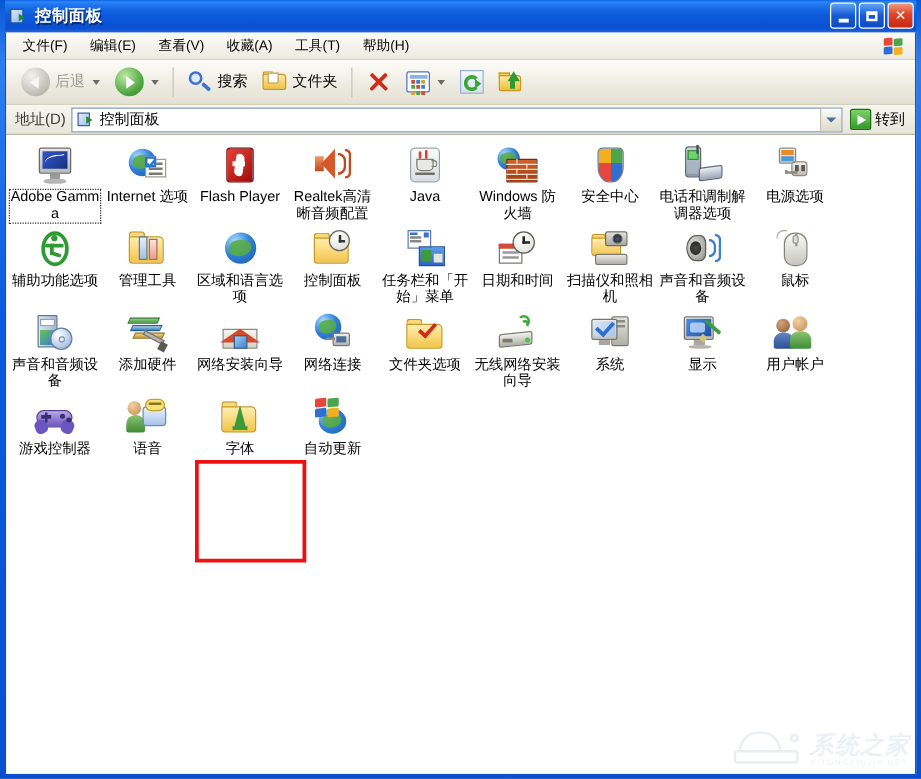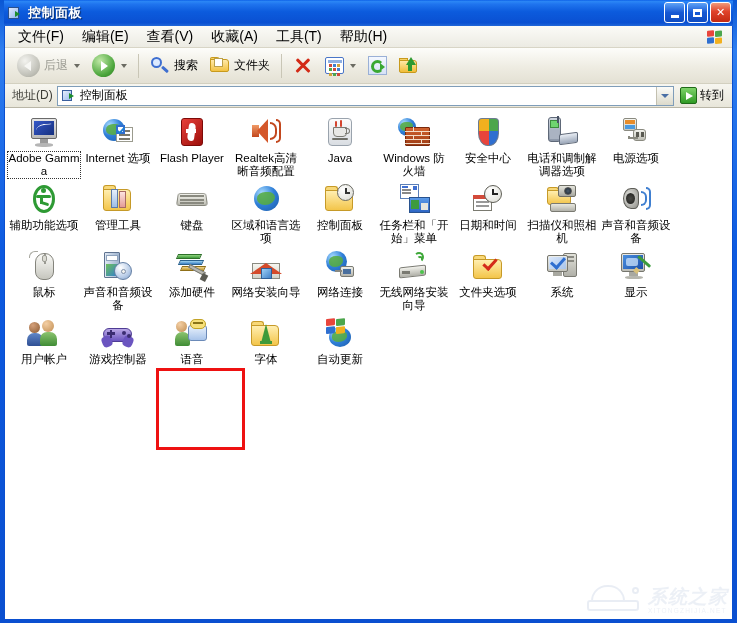--- a/index.html
+++ b/index.html
@@ -95,21 +95,21 @@
   
   .menubar {
     height: 22px; flex: 0 0 22px;
     display: flex; align-items: center;
     background: linear-gradient(to bottom,#fbfbf7,#ecebe3);
     border-bottom: 1px solid #d8d5c6;
     padding-left: 4px;
     position: relative;
   }
   .menu-item {
-    font-size: 14px; color: #000;
+    font-size: 11px; color: #000;
     padding: 2px 9px;
     white-space: nowrap;
   }
   .menu-logo {
     position: absolute; right: 4px; top: 1px;
     width: 26px; height: 20px;
     display: flex; align-items: center; justify-content: center;
   }
   .flag { width: 17px; height: 15px; position: relative; transform: skewY(-5deg); }
   .flag i { position: absolute; width: 7px; height: 6px; display: block; border-radius: 1px; }
@@ -553,29 +553,20 @@
             <div class="glyph">
               <div class="g-foldertab" style="left:2px;top:2px;width:13px;height:5px"></div>
               <div class="g-folder" style="left:2px;top:6px;width:28px;height:22px"></div>
               <div style="position:absolute;left:10px;top:6px;width:7px;height:19px;background:linear-gradient(to bottom,#e8f0fb,#9dbde8);border:1px solid #5d7ba8"></div>
               <div style="position:absolute;left:18px;top:8px;width:7px;height:17px;background:linear-gradient(to bottom,#fde3e0,#e59d96);border:1px solid #a86b64"></div>
             </div>
             <div class="lbl">管理工具</div>
           </div>
           <div class="cp-item">
             <div class="glyph">
-              <div style="position:absolute;left:2px;top:9px;width:30px;height:14px;background:linear-gradient(to bottom,#f2f2ec,#c2c2b8);border:1px solid #84847a;border-radius:3px;transform:perspective(40px) rotateX(22deg)"></div>
-              <div style="position:absolute;left:5px;top:12px;width:24px;height:2px;background:#8a8a80"></div>
-              <div style="position:absolute;left:5px;top:15.5px;width:24px;height:2px;background:#8a8a80"></div>
-              <div style="position:absolute;left:5px;top:19px;width:24px;height:2px;background:#8a8a80"></div>
-            </div>
-            <div class="lbl">键盘</div>
-          </div>
-          <div class="cp-item">
-            <div class="glyph">
               <div class="g-globe" style="left:5px;top:3px;width:25px;height:25px"></div>
             </div>
             <div class="lbl">区域和语言选项</div>
           </div>
           <div class="cp-item">
             <div class="glyph">
               <div class="g-foldertab" style="left:2px;top:3px;width:13px;height:5px"></div>
               <div class="g-folder" style="left:2px;top:7px;width:28px;height:21px"></div>
               <div style="position:absolute;left:14px;top:1px;width:17px;height:17px;background:radial-gradient(circle at 35% 30%,#fff,#d8d8d0);border:1.6px solid #6a6a62;border-radius:50%"></div>
               <div style="position:absolute;left:22px;top:5px;width:1.8px;height:6px;background:#333"></div>
@@ -668,35 +659,35 @@
             <div class="glyph">
               <div class="g-globe" style="left:3px;top:1px;width:21px;height:21px"></div>
               <div style="position:absolute;left:17px;top:16px;width:14px;height:11px;background:linear-gradient(to bottom,#f0f0ea,#b4b4ac);border:1px solid #7a7a72;border-radius:2px"></div>
               <div style="position:absolute;left:20px;top:19px;width:8px;height:5px;background:#4a6f9e"></div>
               <div style="position:absolute;left:12px;top:20px;width:7px;height:2px;background:#8a8a82"></div>
             </div>
             <div class="lbl">网络连接</div>
           </div>
           <div class="cp-item">
             <div class="glyph">
+              <div class="g-foldertab" style="left:2px;top:5px;width:13px;height:5px"></div>
+              <div class="g-folder" style="left:2px;top:9px;width:29px;height:20px"></div>
+              <div style="position:absolute;left:12px;top:9px;width:14px;height:8px;border-left:3.4px solid #d42a1a;border-bottom:3.4px solid #d42a1a;transform:rotate(-48deg)"></div>
+            </div>
+            <div class="lbl">文件夹选项</div>
+          </div>
+          <div class="cp-item">
+            <div class="glyph">
               <div style="position:absolute;left:2px;top:16px;width:27px;height:11px;background:linear-gradient(to bottom,#f2f2ec,#b0b0a8);border:1px solid #7a7a72;border-radius:2px;transform:skewY(-6deg)"></div>
               <div style="position:absolute;left:5px;top:21px;width:8px;height:2.5px;background:#7a7a72"></div>
               <div style="position:absolute;left:23px;top:20px;width:4px;height:4px;background:#4cc44c;border-radius:50%"></div>
               <div style="position:absolute;left:17px;top:2px;width:10px;height:10px;border:2.2px solid #3fa83a;border-radius:50%;border-bottom-color:transparent;border-left-color:transparent"></div>
               <div style="position:absolute;left:20px;top:6px;width:6px;height:6px;border:2.2px solid #3fa83a;border-radius:50%;border-bottom-color:transparent;border-left-color:transparent"></div>
             </div>
             <div class="lbl">无线网络安装向导</div>
-          </div>
-          <div class="cp-item">
-            <div class="glyph">
-              <div class="g-foldertab" style="left:2px;top:5px;width:13px;height:5px"></div>
-              <div class="g-folder" style="left:2px;top:9px;width:29px;height:20px"></div>
-              <div style="position:absolute;left:12px;top:9px;width:14px;height:8px;border-left:3.4px solid #d42a1a;border-bottom:3.4px solid #d42a1a;transform:rotate(-48deg)"></div>
-            </div>
-            <div class="lbl">文件夹选项</div>
           </div>
           <div class="cp-item">
             <div class="glyph">
               <div style="position:absolute;left:18px;top:3px;width:14px;height:24px;background:linear-gradient(to bottom,#e2e2da,#b0b0a8);border:1px solid #7a7a72;border-radius:2px"></div>
               <div style="position:absolute;left:21px;top:6px;width:8px;height:2px;background:#8a8a82"></div>
               <div style="position:absolute;left:21px;top:10px;width:8px;height:2px;background:#8a8a82"></div>
               <div style="position:absolute;left:2px;top:5px;width:21px;height:17px;background:linear-gradient(to bottom,#eeeee8,#c4c4bc);border:1.4px solid #76766e;border-radius:2px"></div>
               <div style="position:absolute;left:4px;top:7px;width:17px;height:12px;background:linear-gradient(135deg,#dbe8fb,#a8c4ea)"></div>
               <div style="position:absolute;left:6px;top:7px;width:14px;height:9px;border-left:3.2px solid #2f6fd0;border-bottom:3.2px solid #2f6fd0;transform:rotate(-48deg)"></div>
               <div style="position:absolute;left:8px;top:22px;width:9px;height:4px;background:#a8a8a0"></div>

